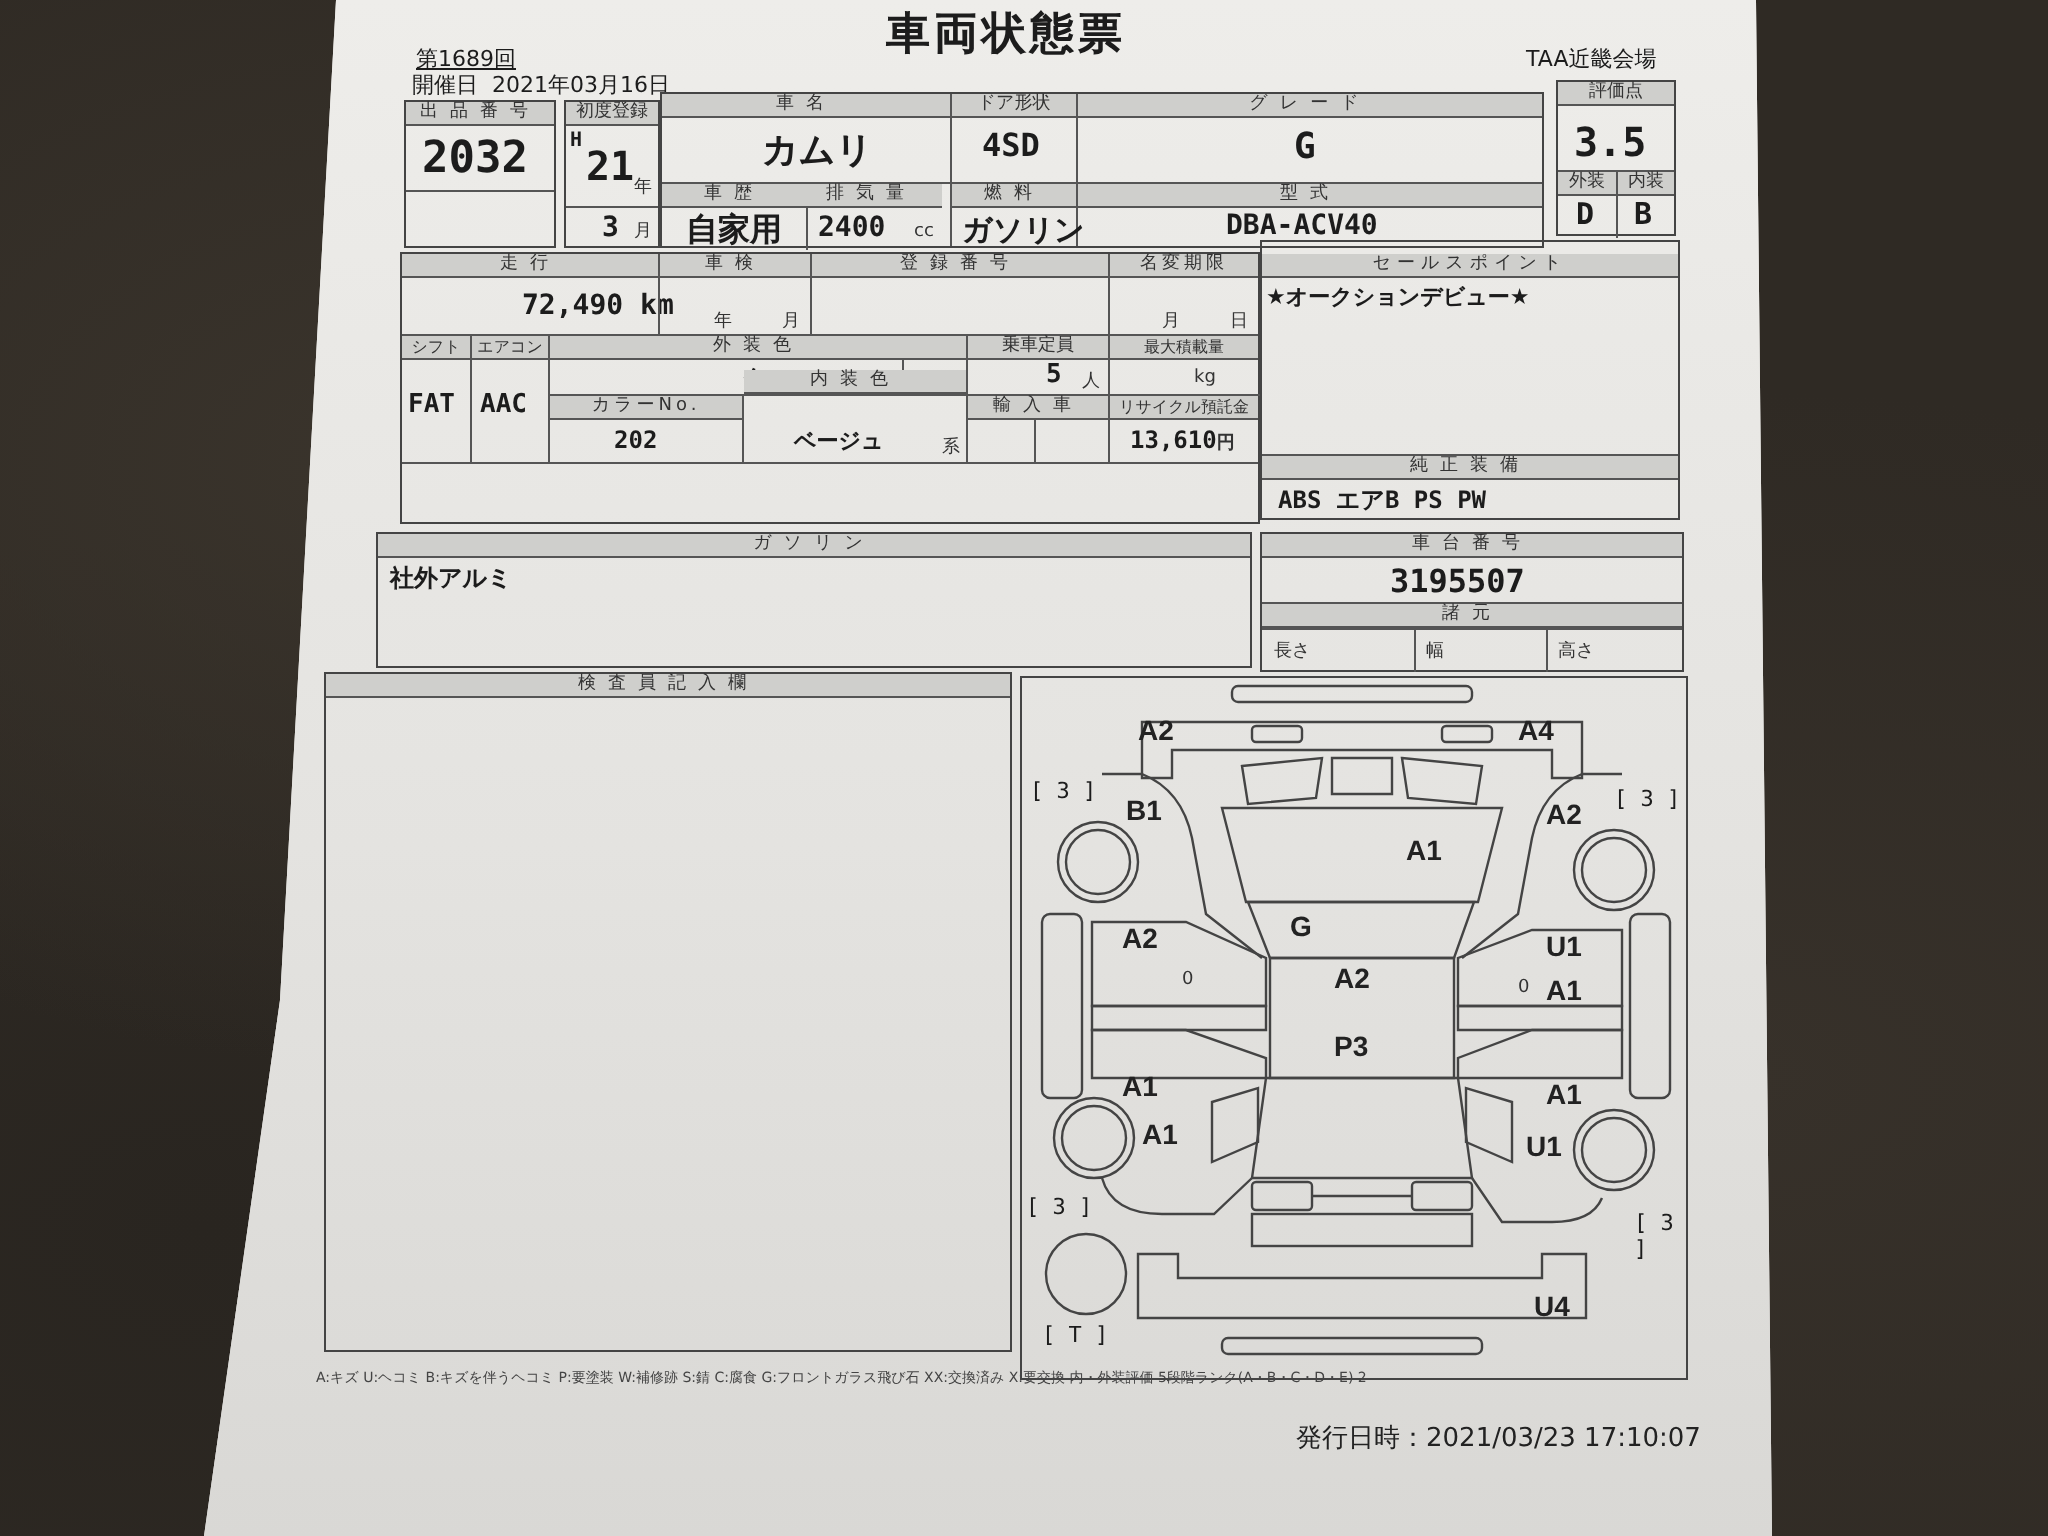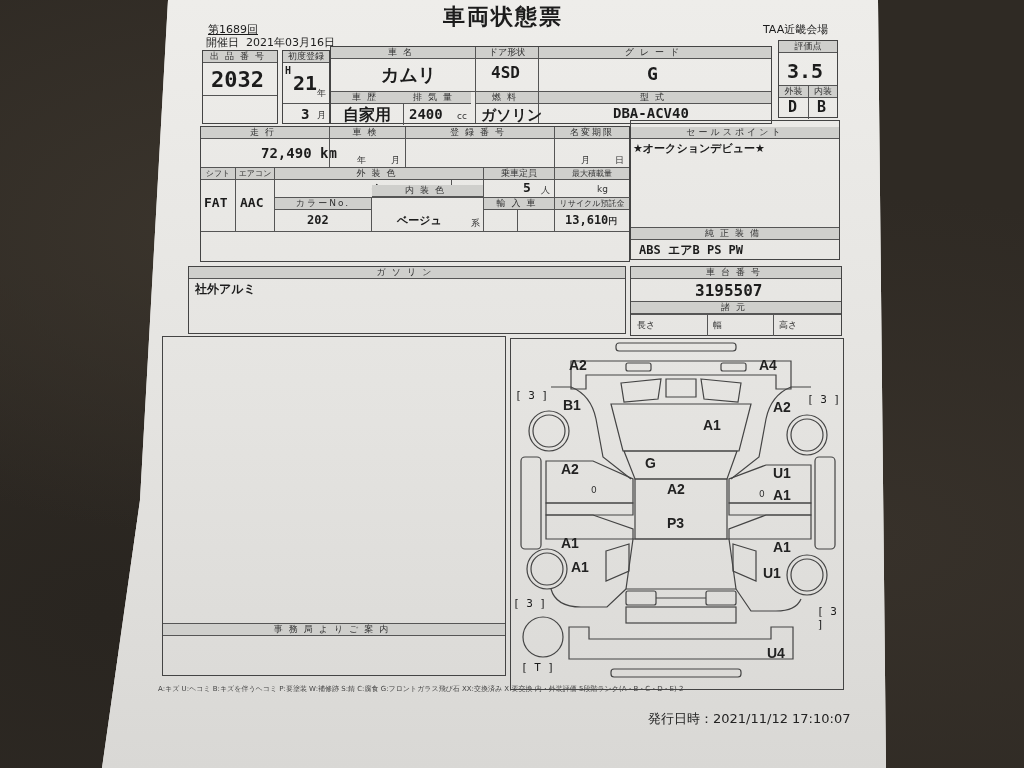--- a/index.html
+++ b/index.html
@@ -160,21 +160,21 @@
   <div class="hdr" style="left:0;top:34px;width:100%;border-top:1px solid #555;">諸元</div>
   <div class="line-h" style="left:0;top:47px;width:100%;"></div>
   <div class="abs unit" style="left:6px;top:52px;">長さ</div>
   <div class="line-v" style="left:76px;top:47px;height:22px;"></div>
   <div class="abs unit" style="left:82px;top:52px;">幅</div>
   <div class="line-v" style="left:142px;top:47px;height:22px;"></div>
   <div class="abs unit" style="left:148px;top:52px;">高さ</div>
 </div>
 
 <div class="box" style="left:162px;top:336px;width:344px;height:340px;">
-  <div class="hdr" style="left:0;top:286px;width:100%;border-top:1px solid #555;">事務局よりご案内</div>
+  <div class="hdr" style="left:0;top:0;width:100%;">検査員記入欄</div>
 </div>
 
 <div class="box diagram" style="left:510px;top:338px;width:334px;height:352px;">
   <svg width="334" height="352" viewBox="0 0 334 352">
     <g fill="none" stroke="#444" stroke-width="1.2">
       <rect x="105" y="4" width="120" height="8" rx="3"></rect>
       <path d="M60 22 H280 V50 H265 V36 H75 V50 H60 Z"></path>
       <rect x="115" y="24" width="25" height="8" rx="2"></rect>
       <rect x="210" y="24" width="25" height="8" rx="2"></rect>
       <path d="M110 44 L150 40 L147 60 L113 63 Z"></path>
@@ -235,13 +235,13 @@
   <div class="abs lbl" style="left:60px;top:220px;">A1</div>
   <div class="abs lbl" style="left:252px;top:226px;">U1</div>
   <div class="abs txt mono" style="left:2px;top:258px;">[ 3 ]</div>
   <div class="abs txt mono" style="left:306px;top:266px;">[ 3 ]</div>
   <div class="abs lbl" style="left:256px;top:306px;">U4</div>
   <div class="abs txt mono" style="left:10px;top:322px;">[ T ]</div>
 </div>
 
 <div class="abs" style="left:158px;top:684px;font-size:7px;color:#444;white-space:nowrap;">A:キズ U:ヘコミ B:キズを伴うヘコミ P:要塗装 W:補修跡 S:錆 C:腐食 G:フロントガラス飛び石 XX:交換済み X:要交換 内・外装評価 5段階ランク(A・B・C・D・E) 2</div>
 
-<div class="abs" style="left:648px;top:710px;font-size:13px;color:#222;"><span>発行日時：</span><span>2021/11/12 17:10:07</span></div>
+<div class="abs" style="left:648px;top:710px;font-size:13px;color:#222;"><span>発行日時：</span><span>2021/03/23 17:10:07</span></div>
 
 </body></html>

